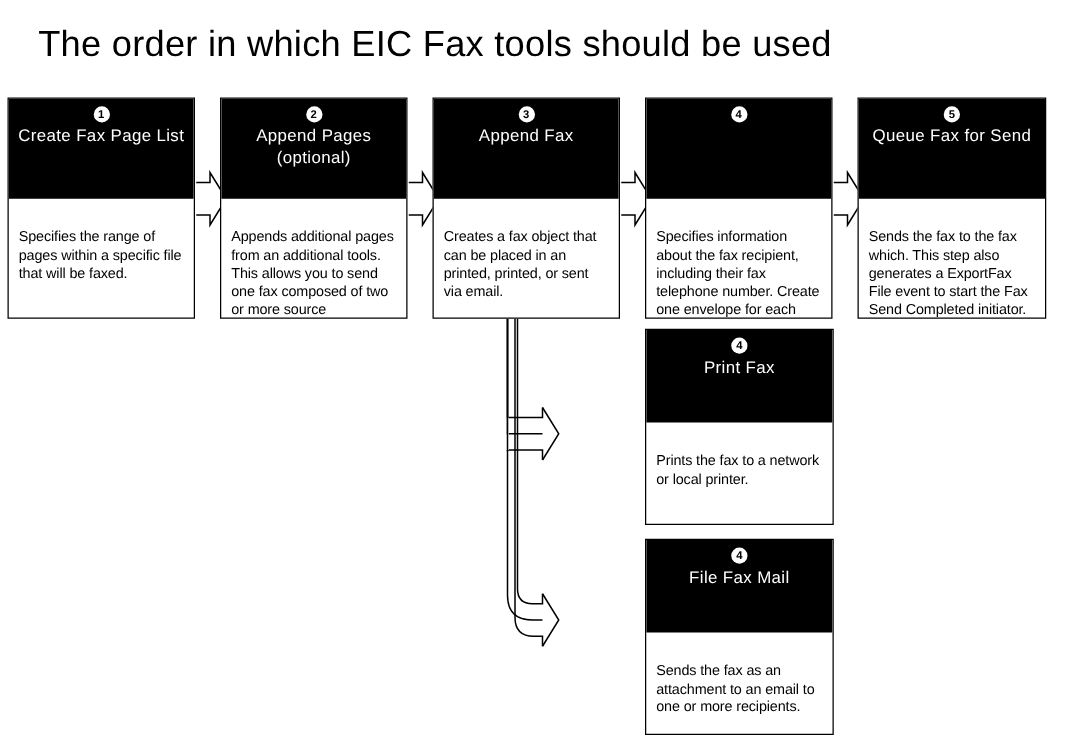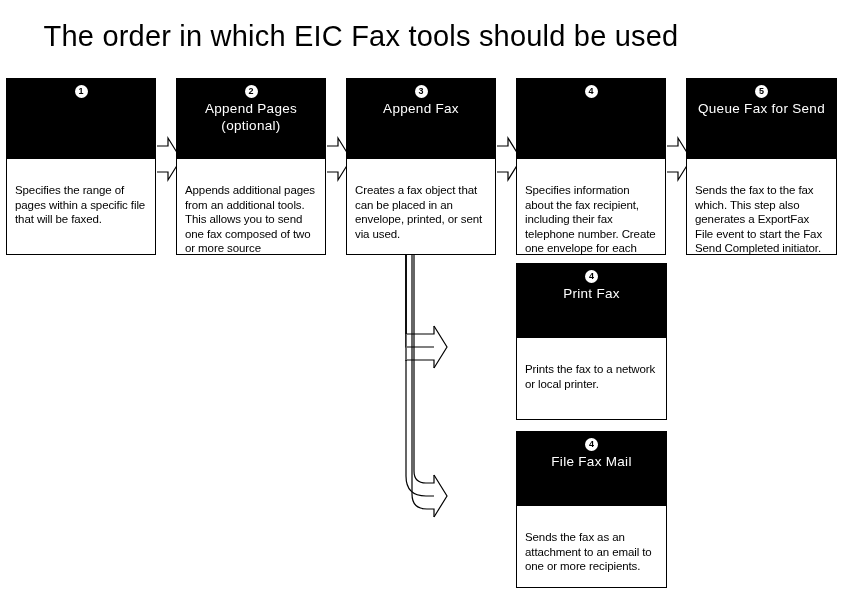--- a/index.html
+++ b/index.html
@@ -27,21 +27,20 @@
     position: absolute;
     left: 0;
     top: 20px;
     width: 696px;
     text-align: center;
     font-size: 29px;
     font-weight: normal;
     letter-spacing: 0.2px;
     color: #000000;
     white-space: nowrap;
-    margin-left: 13px;
   }
 
   
   .node {
     position: absolute;
     box-sizing: border-box;
     border: 1px solid #000000;
     background: #ffffff;
     overflow: hidden;
   }
@@ -136,20 +135,21 @@
       <path d="M434,475 L447,496 L434,517" fill="none" stroke="#000000" stroke-width="1.2"></path>
       <path d="M434,517 L434,509 L427,509 Q412,509 412,494 L412,255" fill="none" stroke="#000000" stroke-width="1.2"></path>
     </g>
   </svg>
 
   <div class="node" style="left:6px; top:78px; width:150px; height:177px;">
     <div class="node-head" style="height:80px;">
       <div class="badge-wrap">
         <span class="badge">1</span>
       </div>
+      <div class="node-title">Create Fax Page List</div>
     </div>
     <div class="node-body">Specifies the range of pages within a specific file that will be faxed.</div>
   </div>
 
   <div class="node" style="left:176px; top:78px; width:150px; height:177px;">
     <div class="node-head" style="height:80px;">
       <div class="badge-wrap">
         <span class="badge">2</span>
       </div>
       <div class="node-title">Append Pages
@@ -158,21 +158,21 @@
     <div class="node-body">Appends additional pages from an additional tools. This allows you to send one fax composed of two or more source documents.</div>
   </div>
 
   <div class="node" style="left:346px; top:78px; width:150px; height:177px;">
     <div class="node-head" style="height:80px;">
       <div class="badge-wrap">
         <span class="badge">3</span>
       </div>
       <div class="node-title">Append Fax</div>
     </div>
-    <div class="node-body">Creates a fax object that can be placed in an envelope, printed, or sent via used.</div>
+    <div class="node-body">Creates a fax object that can be placed in an printed, printed, or sent via email.</div>
   </div>
 
   <div class="node" style="left:516px; top:78px; width:150px; height:177px;">
     <div class="node-head" style="height:80px;">
       <div class="badge-wrap">
         <span class="badge">4</span>
       </div>
     </div>
     <div class="node-body">Specifies information about the fax recipient, including their fax telephone number. Create one envelope for each recipient.</div>
   </div>

